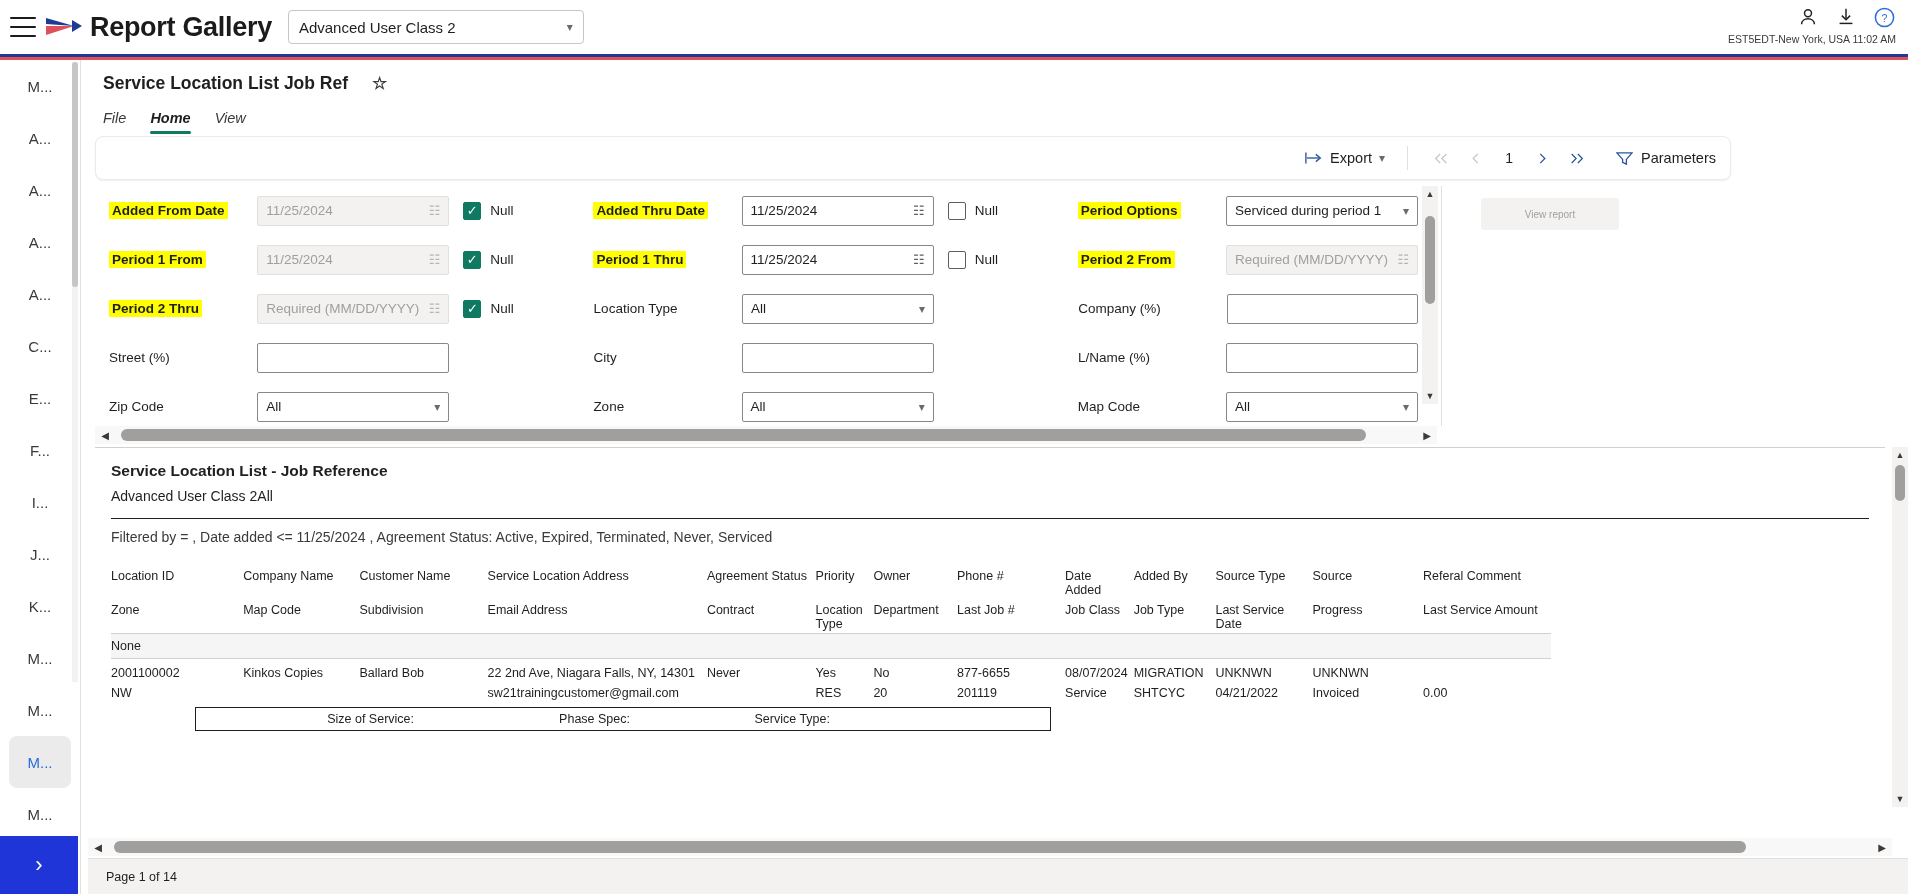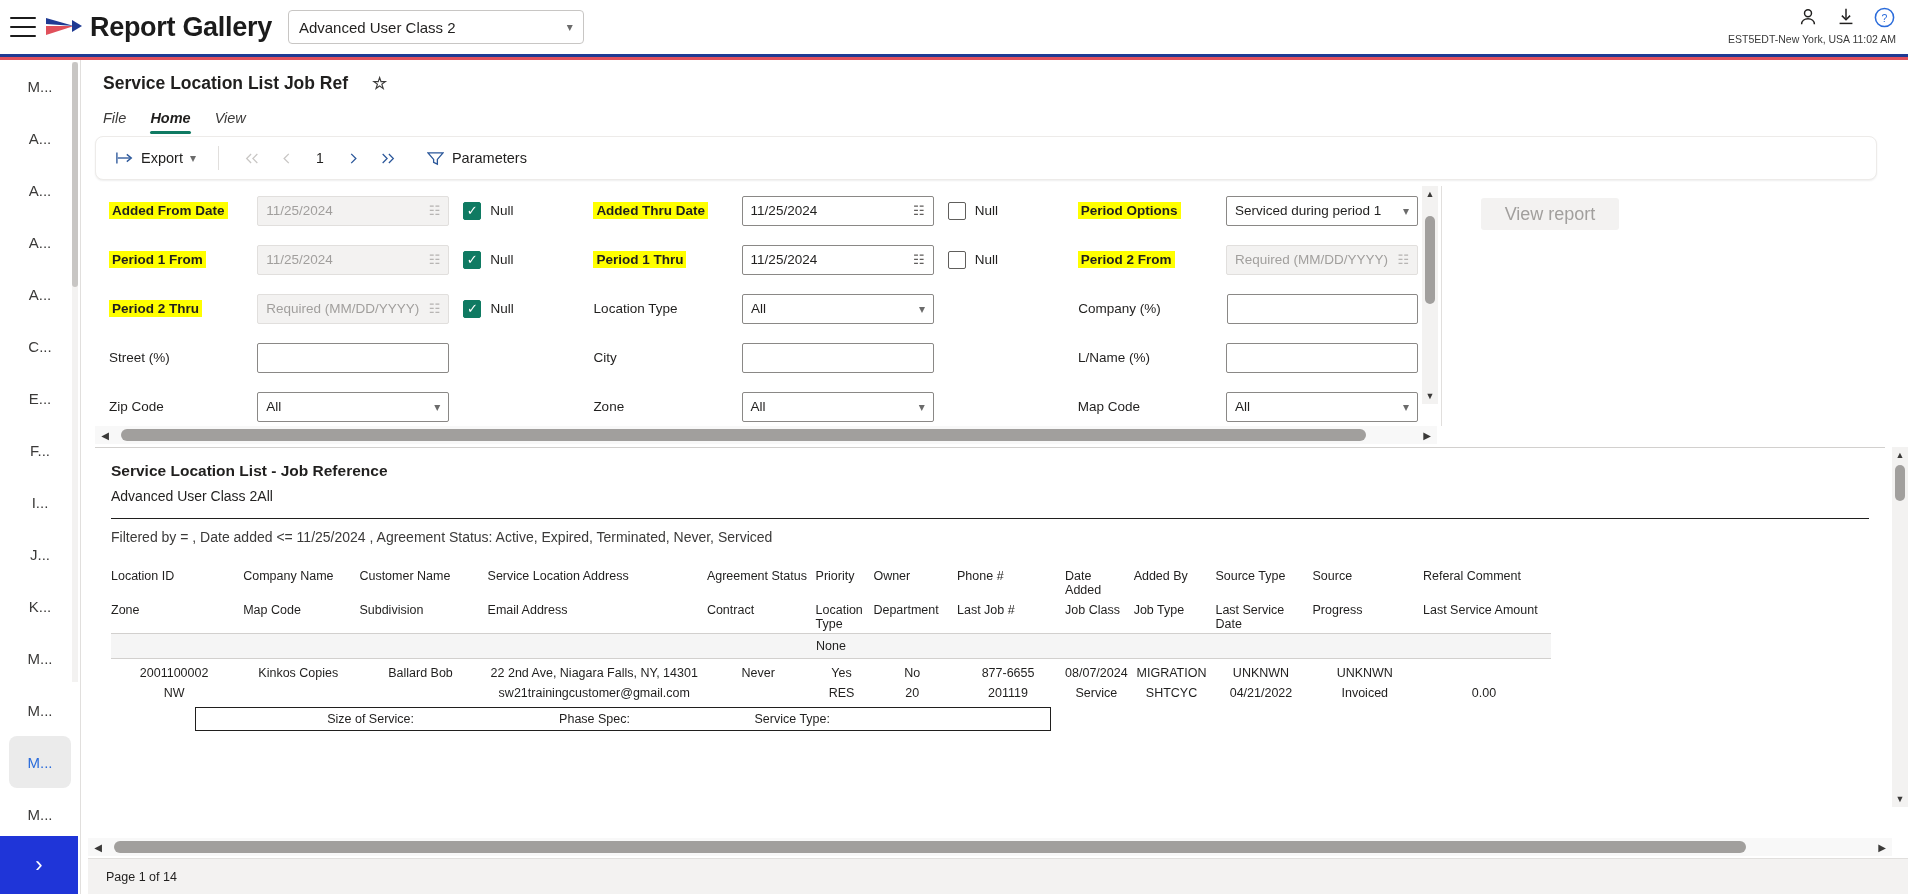--- a/index.html
+++ b/index.html
@@ -94,24 +94,24 @@
     font-size: 14.5px; color: #3b3a39;
   }
   .tab { padding-bottom: 8px; cursor: pointer; position: relative; font-style: italic; }
   .tab.active { font-weight: bold; color: #201f1e; }
   .tab.active::after {
     content:''; position:absolute; left:0; right:0; bottom:0; height:3px;
     background:#0f7a62; border-radius:2px;
   }
 
   .toolbar {
-    position: absolute; top: 76px; left: 14px; width: 1782px; height: 44px;
+    position: absolute; top: 76px; left: 14px; width: 1636px; height: 44px;
     background: #ffffff; border: 1px solid #edebe9; border-radius: 8px;
     box-shadow: 0 1px 2px rgba(0,0,0,.07);
-    display: flex; align-items: center; padding: 0 14px; gap: 0px;
+    display: flex; align-items: center; padding: 0 14px; gap: 0px; justify-content: flex-end;
   }
   .tb-btn {
     display: flex; align-items: center; gap: 7px;
     font-size: 14.5px; color: #201f1e; cursor: pointer; padding: 0 6px;
   }
   .tb-sep { width:1px; height:24px; background:#e1dfdd; margin: 0 16px; }
   .nav-btn {
     width: 34px; height: 30px; display:flex; align-items:center; justify-content:center;
     cursor: pointer; color:#2b579a;
   }
@@ -171,21 +171,21 @@
     position: absolute; top: 366px; left: 14px; width: 1342px; height: 18px;
     background: #f8f8f8; display:flex; align-items:center;
   }
   .hs-arrow { width: 20px; text-align:center; font-size:10px; color:#3b3a39; cursor:pointer;}
   .hs-track { flex:1; height:12px; position:relative; }
   .hs-thumb { position:absolute; left:6px; top:0; width:1245px; height:12px; background:#a19f9d; border-radius:6px; cursor:pointer;}
 
   .viewreport-btn {
     position: absolute; top: 138px; left: 1400px; width: 138px; height: 32px;
     background:#f3f2f1; color:#a19f9d; border:none; border-radius:3px;
-    font-size: 18px; font-family:"Liberation Sans", sans-serif; cursor:default;
+    font-size: 10px; font-family:"Liberation Sans", sans-serif; cursor:default;
     display:flex; align-items:center; justify-content:center;
   }
   .param-divider {
     position: absolute; top: 126px; left: 1360px; width: 1px; height: 240px; background:#e1dfdd;
   }
 
   
   .report-body {
     position: absolute; top: 387px; left: 14px; width: 1790px; height: 400px;
     border-top: 1px solid #d2d0ce; background:#fff; overflow:hidden;
@@ -194,21 +194,21 @@
   .rb-sub { margin: 8px 0 0 16px; font-size: 14px; color:#201f1e;}
   .rb-hr { margin: 14px 16px 0 16px; border-top: 1.5px solid #201f1e; }
   .rb-filter { margin: 10px 0 12px 16px; font-size: 14px; color:#3b3a39; }
 
   table.grid { width: 1440px; margin-left: 16px; margin-top: 22px; border-collapse: collapse; }
   table.grid th {
     text-align:left; font-weight: normal; font-size: 12.5px; color:#201f1e;
     padding: 2px 6px 2px 0; vertical-align: top;
   }
   table.grid td {
-    font-size: 12.5px; color:#201f1e; padding: 3px 6px 3px 0; vertical-align: top; text-align: center;
+    font-size: 12.5px; color:#201f1e; padding: 3px 6px 3px 0; vertical-align: top;
   }
   tr.head2 th { padding-top: 4px; }
   tr.none-row td {
     background: #f5f5f5; border-top:1px solid #d2d0ce; border-bottom:1px solid #d2d0ce;
     padding: 5px 0 5px 0;
   }
   tr.data-row td { padding-top: 7px; }
   .sub-box {
     margin-left: 100px; margin-top: 4px; width: 856px; height: 24px;
     border:1px solid #201f1e; display:flex; align-items:center;

